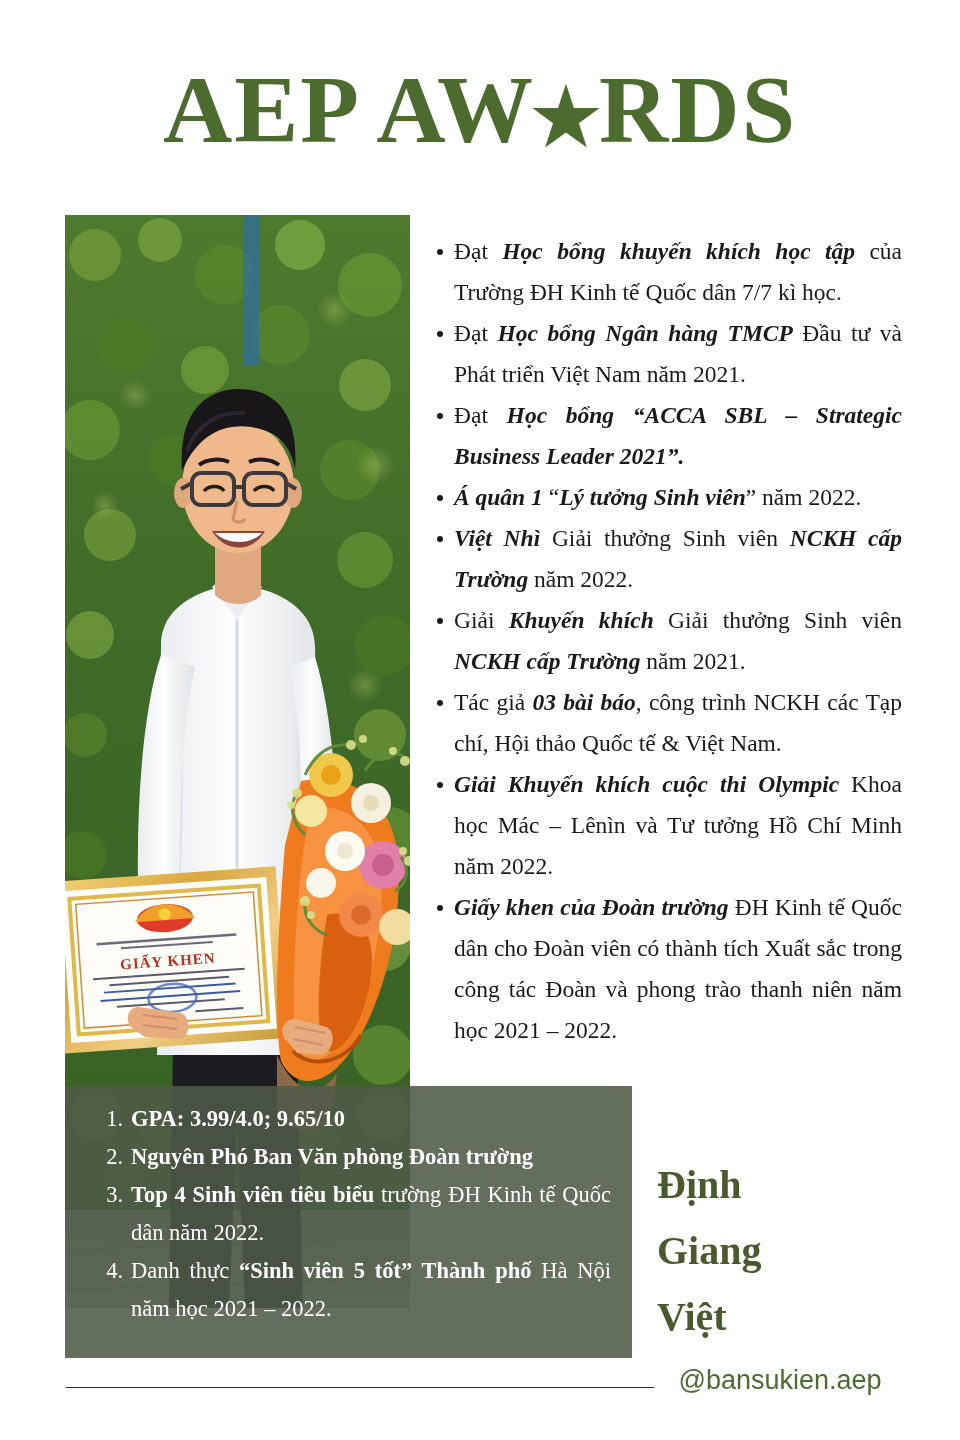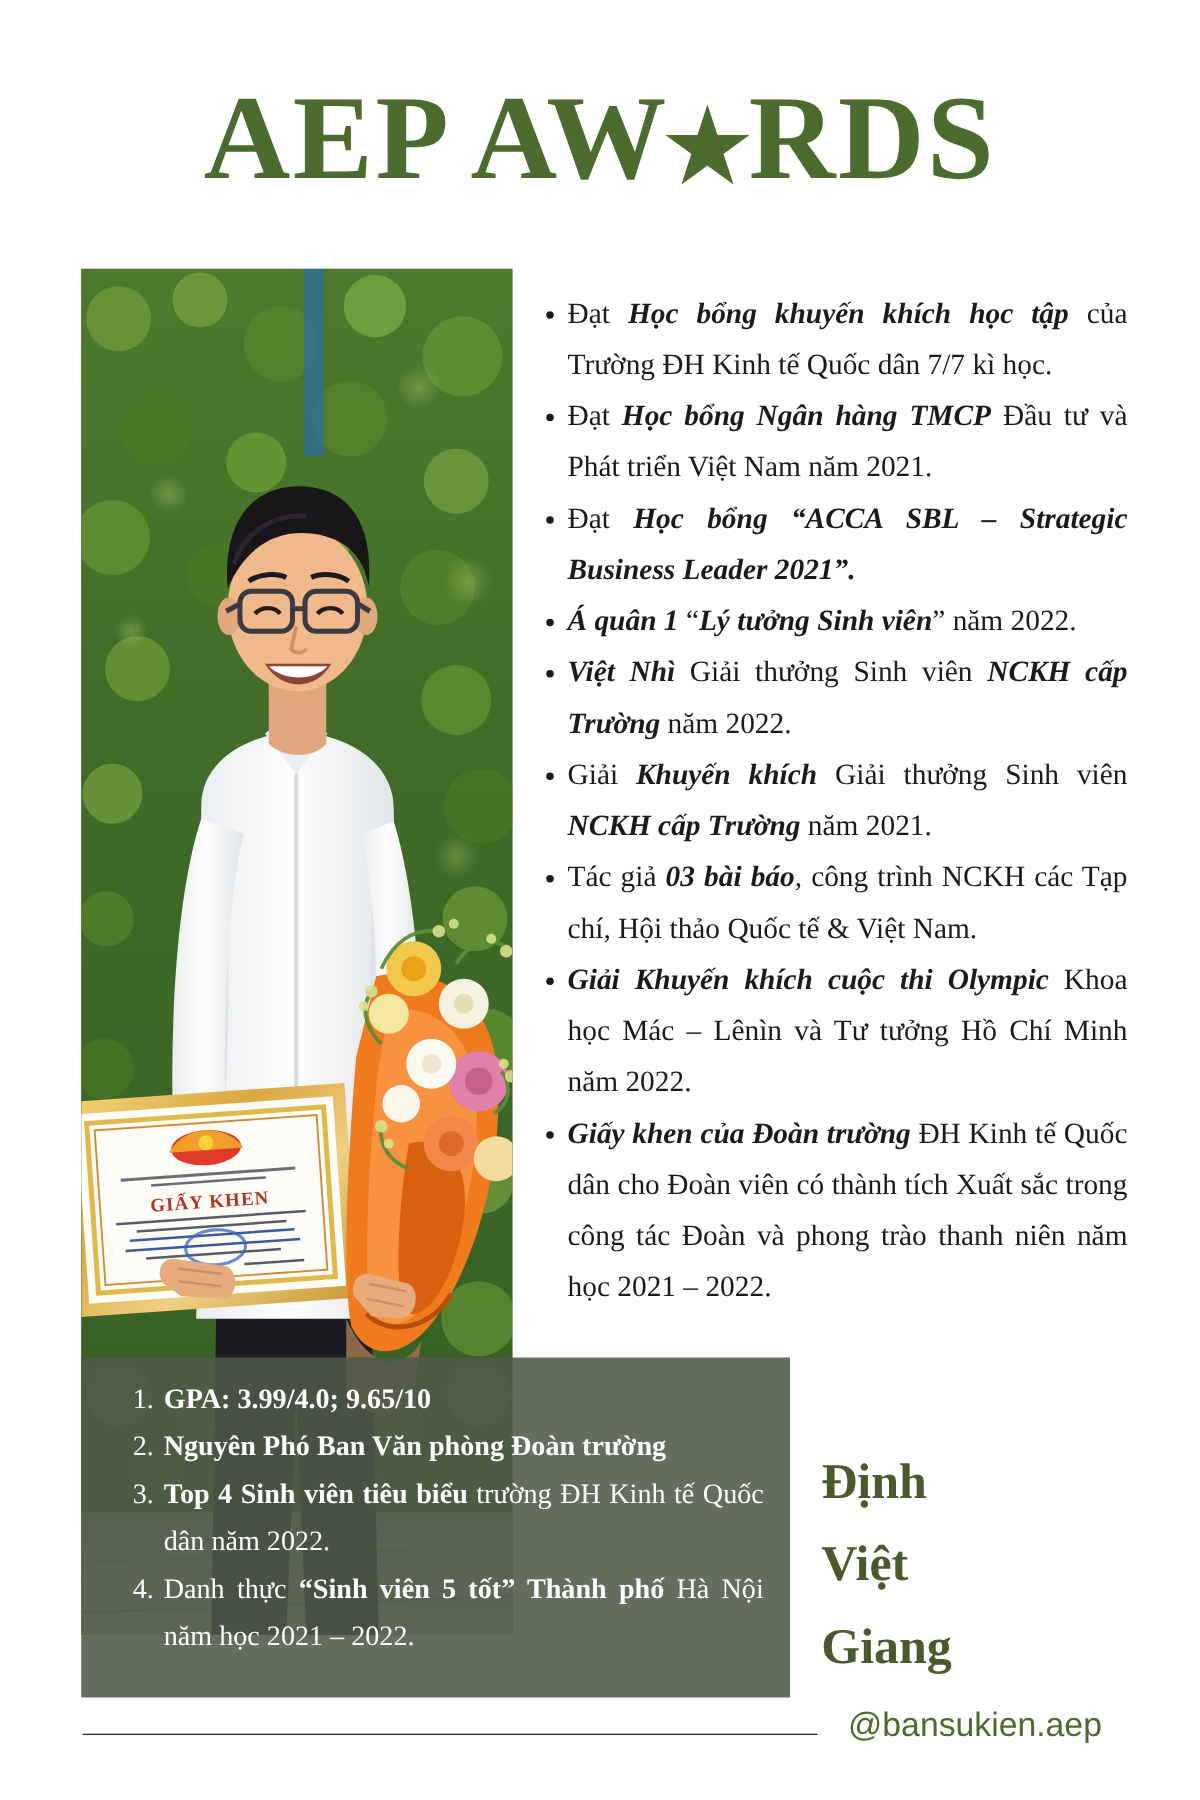--- a/index.html
+++ b/index.html
@@ -372,18 +372,18 @@
   <div class="numlist">
       <div class="numitem"><span class="num">1.</span><b>GPA: 3.99/4.0; 9.65/10</b></div>
       <div class="numitem"><span class="num">2.</span><b>Nguyên Phó Ban Văn phòng Đoàn trường</b></div>
       <div class="numitem"><span class="num">3.</span><b>Top 4 Sinh viên tiêu biểu</b><span> trường ĐH Kinh tế Quốc dân năm 2022.</span></div>
       <div class="numitem"><span class="num">4.</span><span>Danh thực </span><b>“Sinh viên 5 tốt” Thành phố</b><span> Hà Nội năm học 2021 – 2022.</span></div>
     </div>
 </div>
 
 <div class="name">
     <div>Định</div>
+    <div>Giang</div>
     <div>Việt</div>
-    <div>Giang</div>
   </div>
 
 <div class="rule"></div>
 <div class="handle">@bansukien.aep</div>
 
 </body></html>

